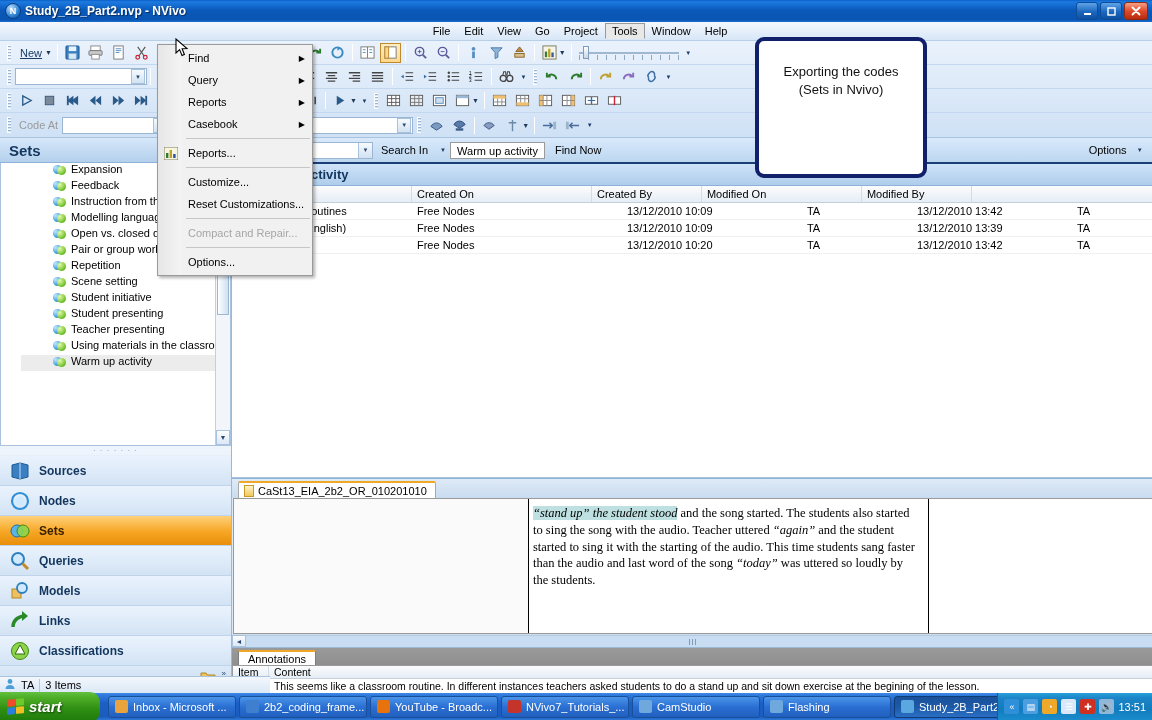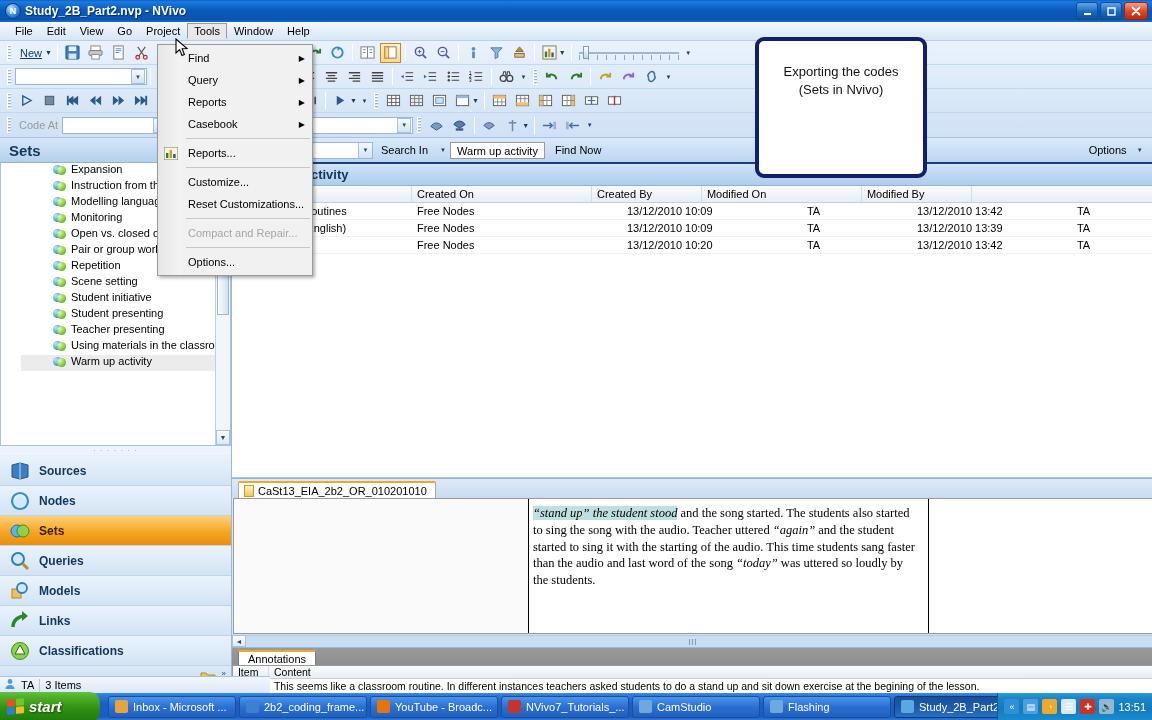--- a/index.html
+++ b/index.html
@@ -33,21 +33,21 @@
     background:linear-gradient(to bottom,#5fa4e8,#1c68bf 55%,#0f4f9e);
     display:flex;align-items:center;justify-content:center;
     color:#fff;font-size:10px;font-weight:bold;
   }
   .win-btn.close{ background:linear-gradient(to bottom,#f5a08a,#e04a28 50%,#b62b10); border-color:#8f2a10; width:24px;}
 
   
   .menubar{
     height:19px; background:linear-gradient(to bottom,#f4f8fd,#d7e6f7);
     border-bottom:1px solid #b8cfe8;
-    display:flex; align-items:center; padding-left:8px; font-size:11px;
+    display:flex; align-items:center; padding-left:8px; font-size:11px;justify-content:center;
   }
   .menubar .mi{ padding:2px 7px; cursor:default; white-space:nowrap;}
   .menubar .mi.open{ background:#e8e8e8; border:1px solid #9a9a9a; border-bottom:1px solid #e8e8e8; padding:1px 6px;}
 
   
   .toolbars{ background:linear-gradient(to bottom,#eaf2fc,#cfe1f5); border-bottom:1px solid #a9c3de;}
   .tbrow{ height:24px; display:flex; align-items:center; border-bottom:1px solid #c3d8ef; padding-left:3px;}
   .grip{ width:4px; height:16px; margin:0 4px;
      background:repeating-linear-gradient(to bottom,#fff 0 1px,#9ab4d0 1px 2px,transparent 2px 3px);
      border-left:1px solid #fff; flex:none;}
@@ -742,29 +742,29 @@
   <div class="leftnav">
     <div class="sets-header">Sets</div>
     <div class="sets-list">
       <div id="sets-items">
           <div class="set-item">
             <span class="set-ico"></span>
             <span>Expansion</span>
           </div>
           <div class="set-item">
             <span class="set-ico"></span>
+            <span>Feedback</span>
+          </div>
+          <div class="set-item">
+            <span class="set-ico"></span>
             <span>Instruction from the teacher</span>
           </div>
           <div class="set-item">
             <span class="set-ico"></span>
             <span>Modelling language</span>
-          </div>
-          <div class="set-item">
-            <span class="set-ico"></span>
-            <span>Monitoring</span>
           </div>
           <div class="set-item">
             <span class="set-ico"></span>
             <span>Open vs. closed questions</span>
           </div>
           <div class="set-item">
             <span class="set-ico"></span>
             <span>Pair or group work</span>
           </div>
           <div class="set-item">

